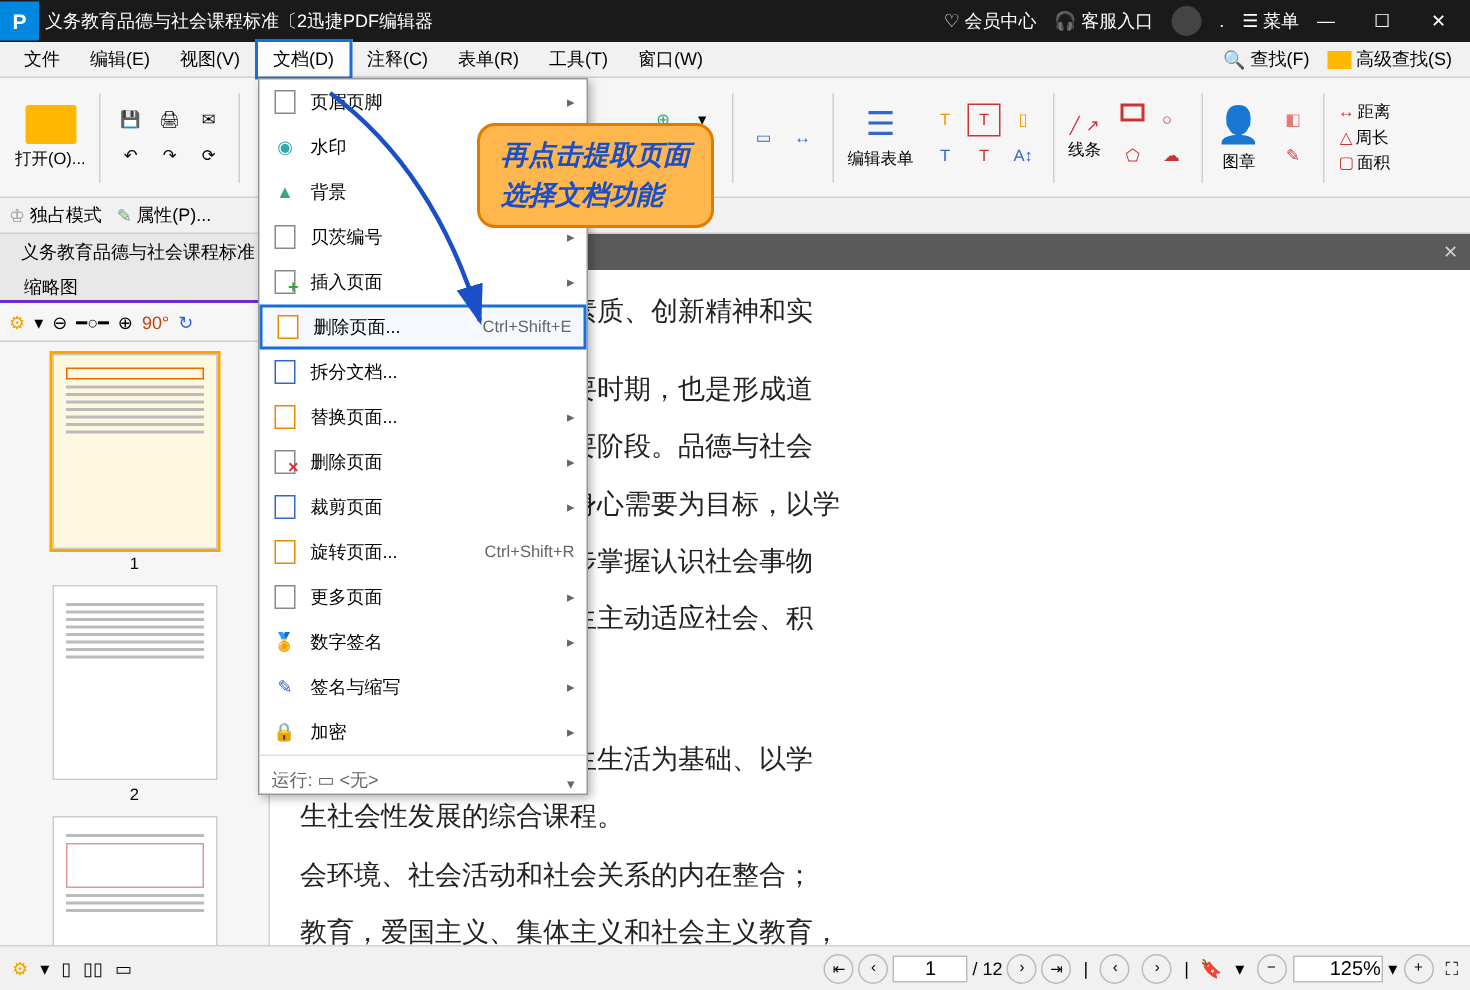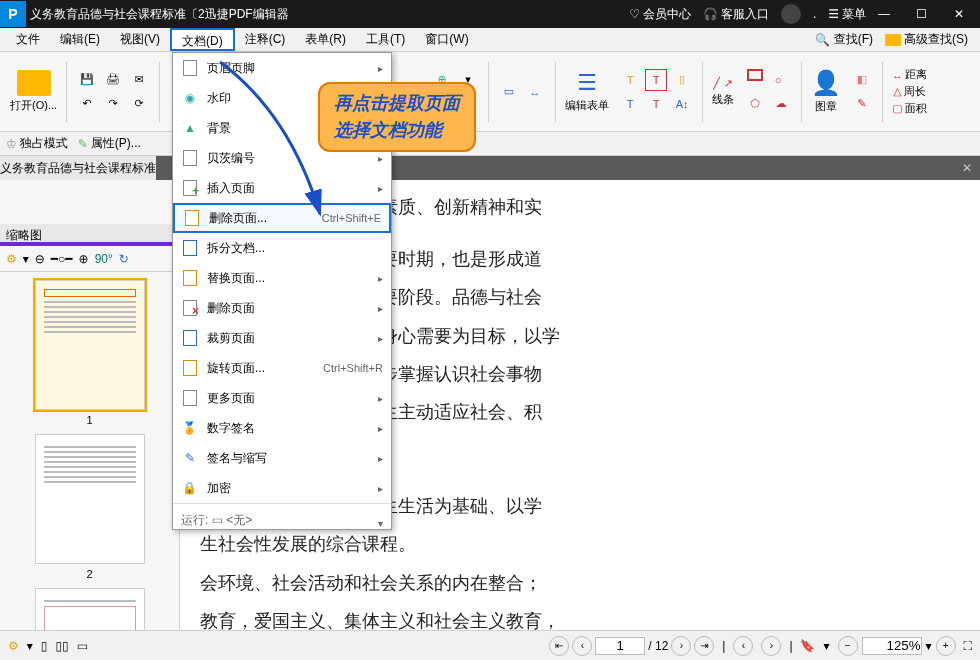--- a/index.html
+++ b/index.html
@@ -7,44 +7,44 @@
 
 .titlebar { height: 28px; background: #1a1a1a; color: #fff; display: flex; align-items: center; font-size: 12px; }
 .titlebar .logo { width: 26px; height: 26px; background: #0088e0; display: flex; align-items: center; justify-content: center; margin-right: 4px; }
 .titlebar .logo-inner { color: #fff; font-weight: bold; font-size: 14px; }
 .titlebar .title { flex: 1; }
 .titlebar .right { display: flex; align-items: center; gap: 12px; }
 .titlebar .right span { display: flex; align-items: center; gap: 3px; }
 .titlebar .avatar { width: 20px; height: 20px; border-radius: 50%; background: #444; }
 .titlebar .winbtn { width: 26px; text-align: center; cursor: pointer; }
 
-.menubar { height: 24px; background: #f1f1f1; border-bottom: 1px solid #d0d0d0; display: flex; font-size: 12px; padding: 0 6px; }
+.menubar { height: 24px; background: #f1f1f1; border-bottom: 1px solid #d0d0d0; display: flex; align-items: center; font-size: 12px; padding: 0 6px; }
 .menubar .mitem { padding: 3px 10px; cursor: pointer; }
 .menubar .mitem.active { border: 2px solid #1a6fd6; background: #fff; }
 .menubar .spacer { flex: 1; }
 .menubar .search-btn { display: flex; align-items: center; gap: 3px; padding: 2px 6px; cursor: pointer; }
 .menubar .folder-ico { width: 16px; height: 12px; background: #ffb700; display: inline-block; }
 
 .toolbar { height: 80px; background: #f6f6f6; border-bottom: 1px solid #d0d0d0; display: flex; align-items: center; padding: 4px 6px; font-size: 11px; gap: 2px; }
 .toolbar .group { display: flex; flex-direction: column; align-items: center; gap: 2px; padding: 0 4px; }
 .toolbar .sep { width: 1px; height: 60px; background: #d0d0d0; margin: 0 3px; }
 .toolbar .row { display: flex; gap: 4px; }
 .tb-btn { width: 22px; height: 22px; display: flex; align-items: center; justify-content: center; }
 .open-ico { width: 34px; height: 26px; background: #ffb700; border-radius: 2px; }
 
 .secondbar { height: 24px; background: #f1f1f1; border-bottom: 1px solid #d0d0d0; display: flex; align-items: center; font-size: 12px; padding: 0 6px; gap: 10px; }
 .secondbar .sb { display: flex; align-items: center; gap: 3px; cursor: pointer; }
 
 .tabbar { height: 24px; background: #5a5a5a; display: flex; align-items: center; font-size: 12px; }
-.tabbar .tab { background: #e8e8e8; padding: 3px 0; height: 100%; display: flex; align-items: center; }
+.tabbar .tab { background: #e8e8e8; padding: 3px 14px; height: 100%; display: flex; align-items: center; }
 .tabbar .tabclose { margin-left: auto; color: #ccc; padding: 0 8px; cursor: pointer; }
 
 .workspace { display: flex; height: 450px; }
 .sidebar { width: 180px; background: #f6f6f6; border-right: 1px solid #d0d0d0; display: flex; flex-direction: column; }
-.sidebar .shead { height: 22px; background: #e8e8e8; border-bottom: 4px solid #6d28d9; font-size: 12px; padding: 3px 6px; margin-top: 44px; }
+.sidebar .shead { height: 22px; background: #e8e8e8; border-bottom: 2px solid #6d28d9; font-size: 12px; padding: 3px 16px; }
 .sidebar .stools { height: 26px; display: flex; align-items: center; gap: 6px; padding: 0 6px; border-bottom: 1px solid #d0d0d0; font-size: 12px; }
 .sidebar .thumbs { flex: 1; overflow: auto; padding: 8px; }
 .thumb { width: 110px; height: 130px; margin: 0 auto 4px; border: 1px solid #ccc; background: #fff; position: relative; padding: 8px; }
 .thumb.sel { outline: 2px solid #ffa500; background: #fff8e1; }
 .thumb .tline { height: 2px; background: #bbb; margin: 3px 0; }
 .thumb .tbl { border: 1px solid #d99; height: 30px; margin: 4px 0; }
 .tnum { text-align:center; font-size: 11px; margin-bottom: 8px; }
 
 .doc { flex: 1; background: #fff; padding: 10px 20px; font-size: 18px; color: #222; overflow: hidden; position: relative; }
 .doc .para { line-height: 1.9; margin-bottom: 4px; }
@@ -232,21 +232,21 @@
 
 <div class="workspace">
   <div class="sidebar">
     <div class="shead">缩略图</div>
     <div class="stools">
       <span class="ico-gear">⚙</span>
         <span>▾</span>
       <span>⊖</span>
       <span>━○━</span>
       <span>⊕</span>
-      <span style="color:#0f766e">90°</span>
+      <span style="color:#c2410c">90°</span>
       <span style="color:#36c">↻</span>
     </div>
     <div class="thumbs">
       <div class="thumb sel">
         <div style="border:1px solid #e60;height:8px;margin-bottom:4px"></div>
         <div class="tline"></div>
           <div class="tline"></div>
           <div class="tline"></div>
           <div class="tline"></div>
           <div class="tline"></div>

